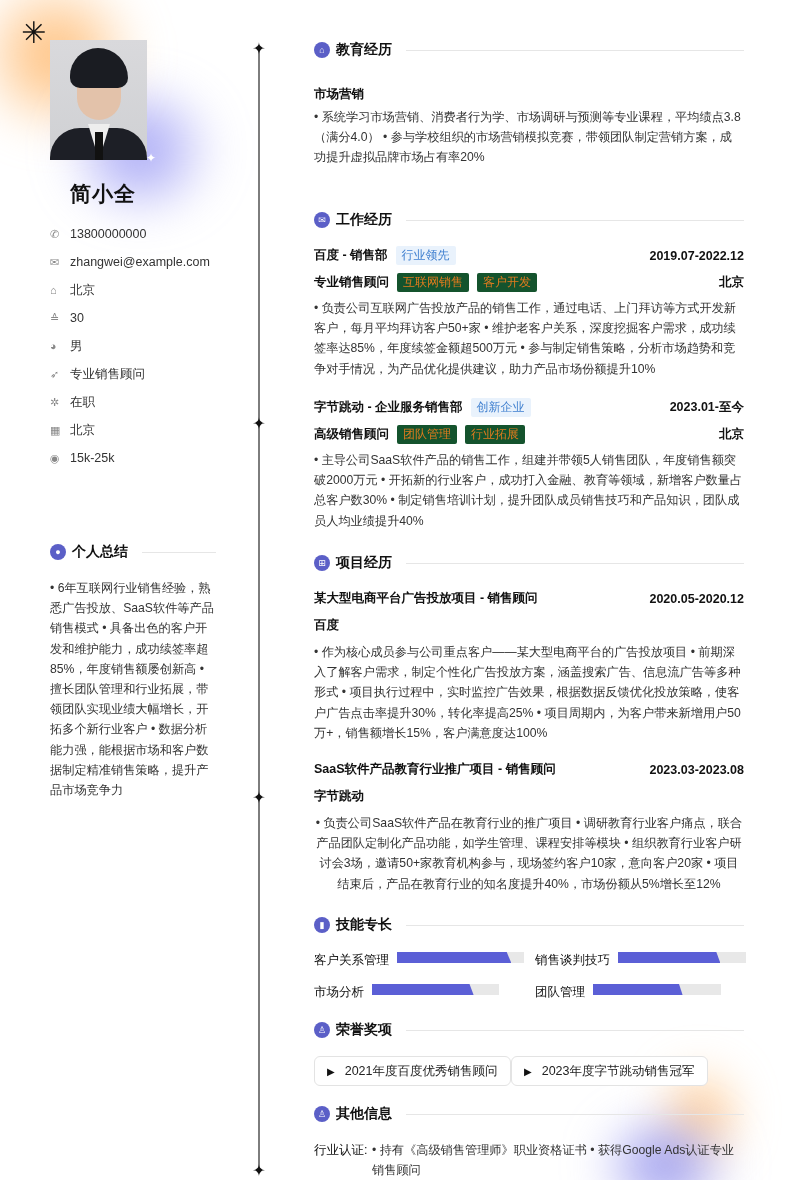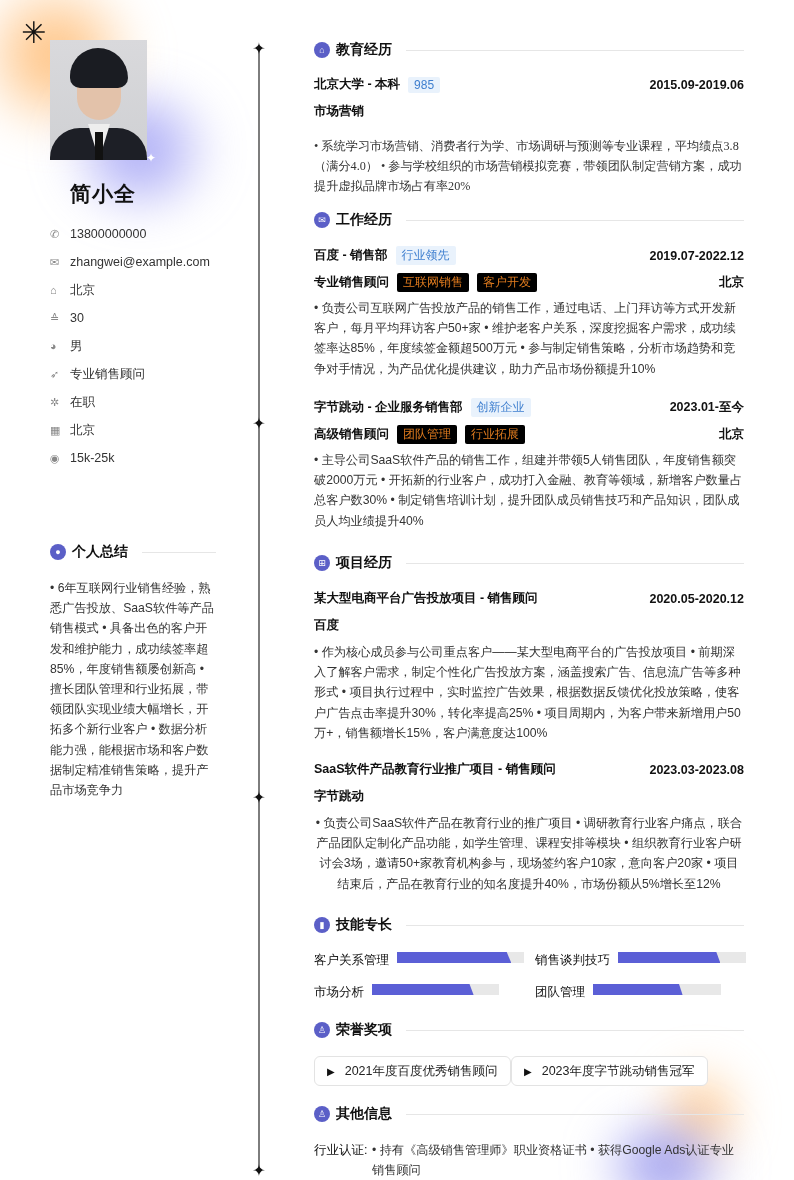--- a/index.html
+++ b/index.html
@@ -38,21 +38,21 @@
 
   .timeline { position: absolute; left: 258px; top: 48px; width: 2px; height: 1125px; background: #7d7d7d; }
   .tl-star { position: absolute; left: 251px; width: 16px; height: 16px; font-size: 16px; line-height: 16px; text-align: center; color: #111; }
 
   .main { position: absolute; left: 314px; width: 430px; }
   .row { display: flex; align-items: center; justify-content: space-between; }
   .row-left { display: flex; align-items: center; }
   .t-bold { font-size: 12.5px; font-weight: bold; color: #111; }
   .t-date { font-size: 12.5px; font-weight: bold; color: #111; }
   .tag-blue { font-size: 12px; color: #3f7fcf; background: #e9f2fc; padding: 1px 6px; margin-left: 8px; border-radius: 2px; }
-  .tag-orange { font-size: 12px; color: #e07b1e; background: #000000; padding: 1px 6px; margin-left: 8px; border-radius: 2px; }
+  .tag-orange { font-size: 12px; color: #e07b1e; background: #14532d; padding: 1px 6px; margin-left: 8px; border-radius: 2px; }
   .desc { font-size: 12.2px; line-height: 20.2px; color: #333; }
 
   .skill-row { position: absolute; display: flex; }
   .skill-label { font-size: 12.5px; color: #111; margin-right: 8px; white-space: nowrap; }
   .skill-track { height: 11px; background: #e8e8e8; position: relative; }
   .skill-fill { position: absolute; left: 0; top: 0; height: 11px; background: #5b5fd6; clip-path: polygon(0 0, 96% 0, 100% 100%, 0 100%); }
 
   .award { position: absolute; top: 1056px; height: 30px; border: 1px solid #e3e3e3; border-radius: 6px; display: flex; align-items: center; padding: 0 12px; font-size: 12.5px; color: #222; background: #fff; }
   .award .tri { font-size: 10px; margin-right: 10px; color: #111; }
 
@@ -132,29 +132,22 @@
 <div class="tl-star" style="top:416px">✦</div>
 <div class="tl-star" style="top:790px">✦</div>
 <div class="tl-star" style="top:1163px">✦</div>
 
 <div class="section-head" style="left:314px; top:41px; width:430px;">
   <span class="sico">⌂</span>
   <span class="stitle">教育经历</span>
   <span class="sline"></span>
 </div>
 <div class="main" style="top:76px;">
-  <div class="row">
-    <div class="row-left">
-      <span class="t-bold">北京大学 - 本科</span>
-      <span class="tag-blue">985</span>
-    </div>
-    <span class="t-date">2015.09-2019.06</span>
-  </div>
   <div class="t-bold" style="margin-top:10px;">市场营销</div>
-  <div class="desc" style="margin-top:16px;font-family:Liberation Serif, serif;">• 系统学习市场营销、消费者行为学、市场调研与预测等专业课程，平均绩点3.8（满分4.0） • 参与学校组织的市场营销模拟竞赛，带领团队制定营销方案，成功提升虚拟品牌市场占有率20%</div>
+  <div class="desc" style="margin-top:4px;">• 系统学习市场营销、消费者行为学、市场调研与预测等专业课程，平均绩点3.8（满分4.0） • 参与学校组织的市场营销模拟竞赛，带领团队制定营销方案，成功提升虚拟品牌市场占有率20%</div>
 </div>
 
 <div class="section-head" style="left:314px; top:211px; width:430px;">
   <span class="sico">✉</span>
   <span class="stitle">工作经历</span>
   <span class="sline"></span>
 </div>
 <div class="main" style="top:246px;">
   <div class="row">
     <div class="row-left">

